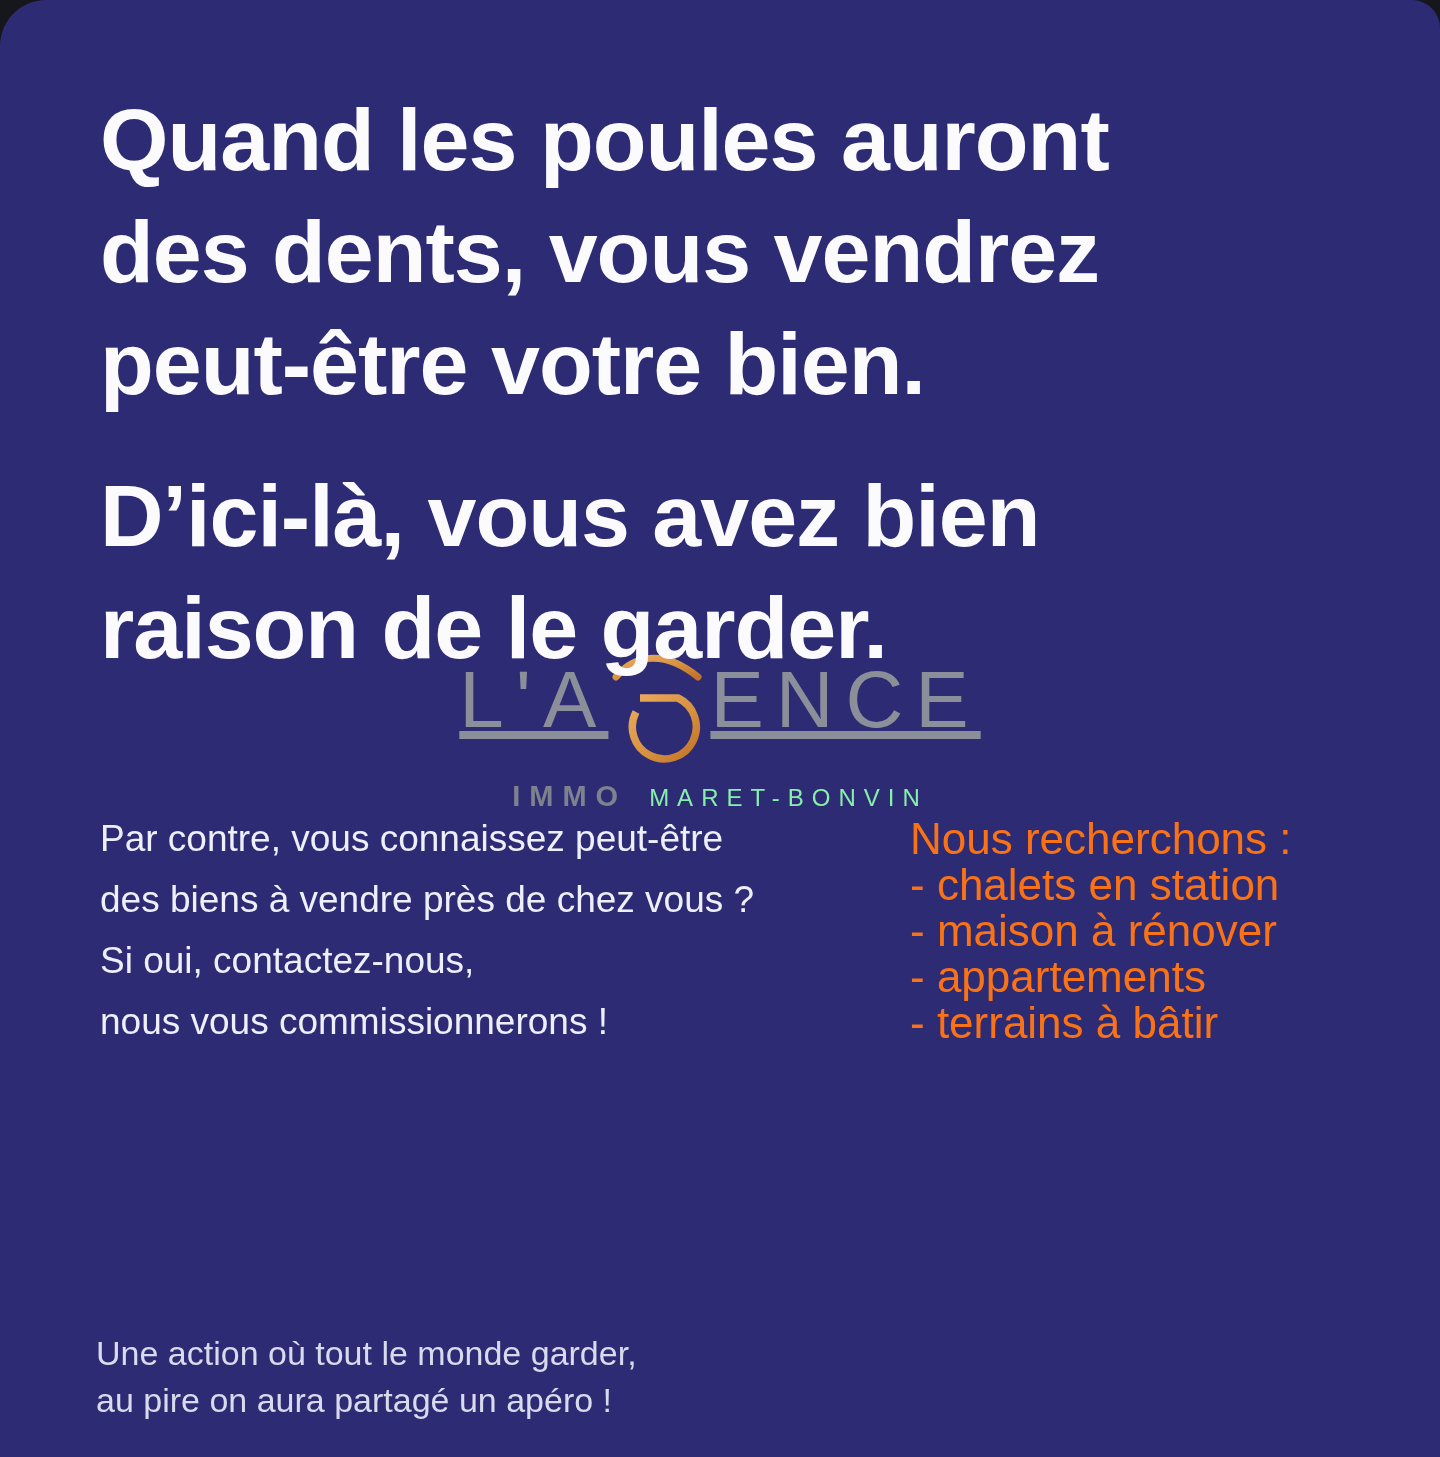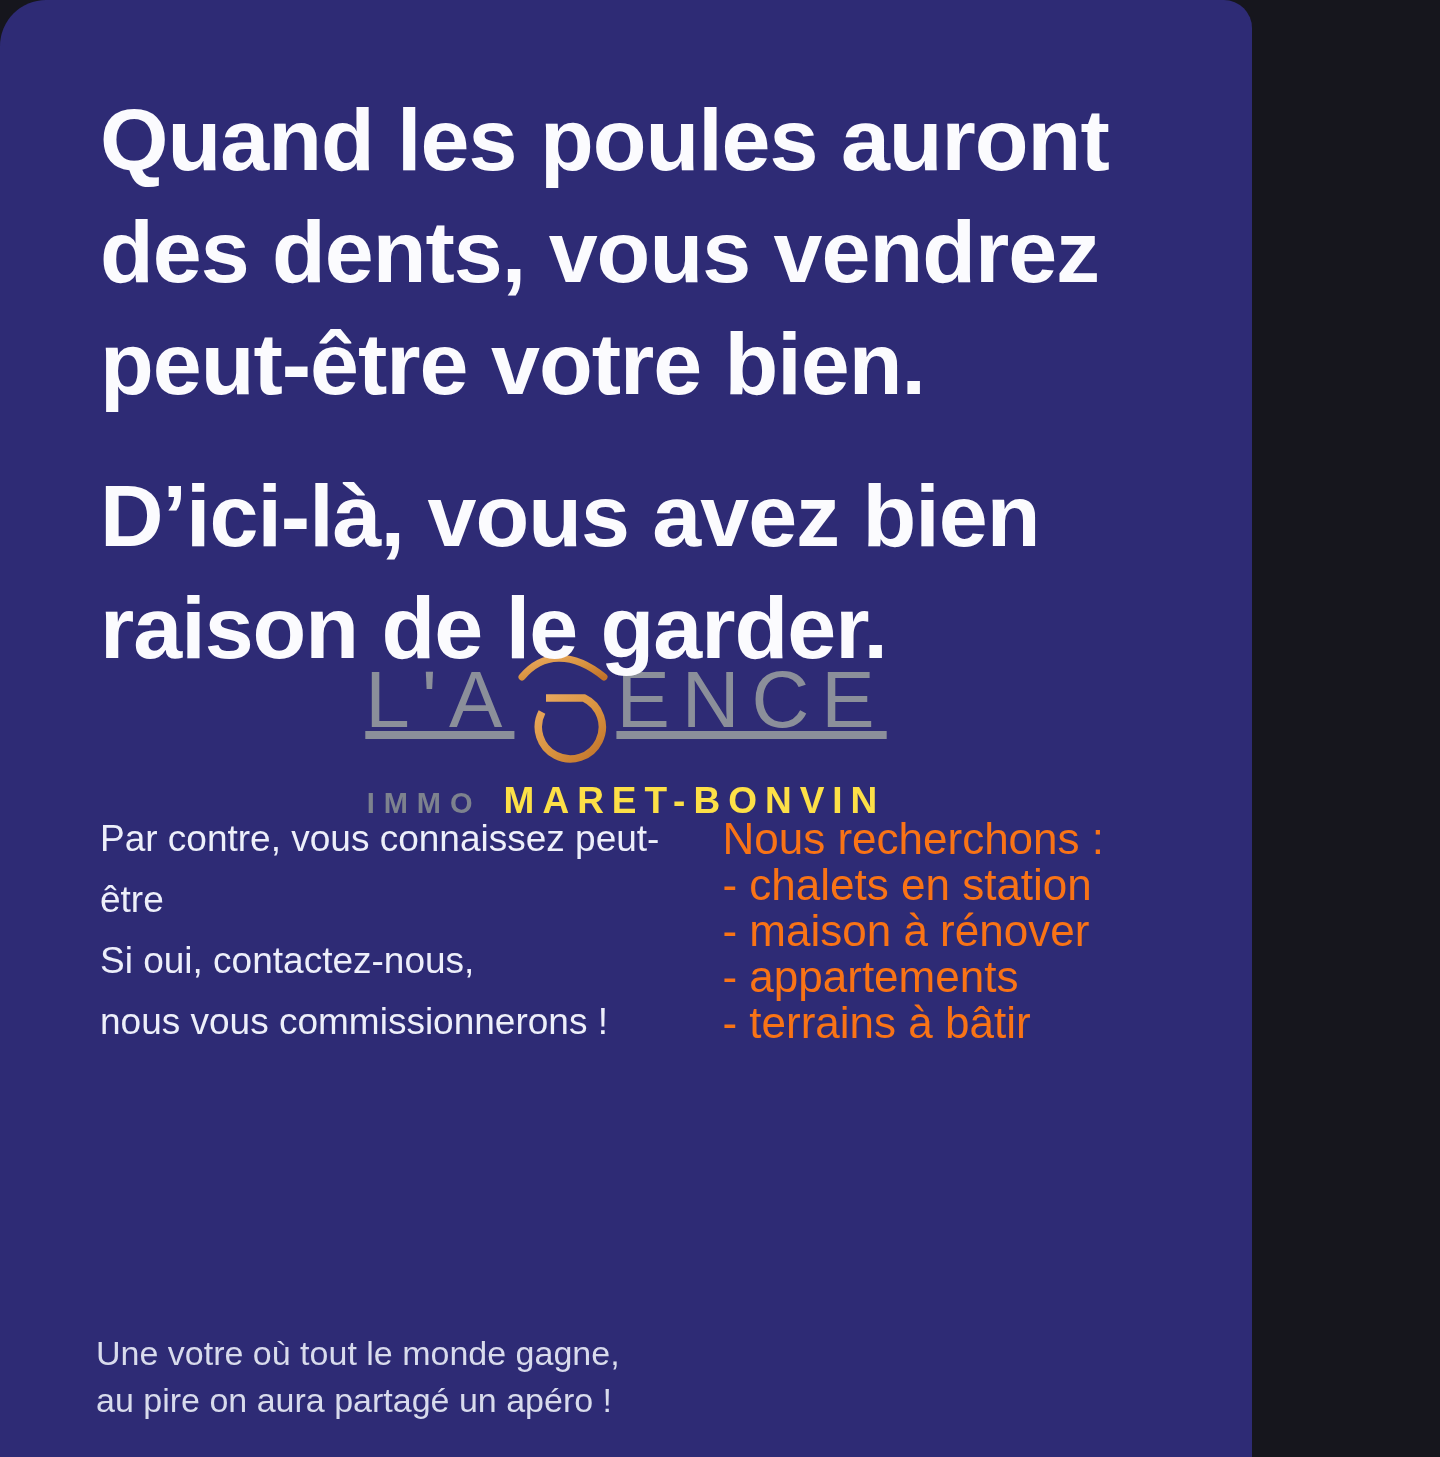--- a/index.html
+++ b/index.html
@@ -3,21 +3,21 @@
 <meta charset="utf-8">
 <style>
   html, body {
     margin: 0;
     padding: 0;
     background: #16161d;
     font-family: "Liberation Sans", sans-serif;
   }
   .stage {
     position: relative;
-    width: 1252px;
+    width: 1440px;
     height: 1457px;
     background: #16161d;
     overflow: hidden;
   }
   .card {
     position: absolute;
     inset: 0;
     background: #2e2b75;
     border-radius: 46px 28px 0 0;
     overflow: hidden;
@@ -77,23 +77,23 @@
     gap: 22px;
     margin-top: 10px;
   }
   .logo-subtitle .immo {
     color: #7d828e;
     font-weight: 700;
     font-size: 29px;
     letter-spacing: 9px;
   }
   .logo-subtitle .name {
-    color: #fde047;
-    font-weight: 700;
-    font-size: 37px;
+    color: #86efac;
+    font-weight: 400;
+    font-size: 24px;
     letter-spacing: 8px;
   }
 
   
   .columns {
     position: absolute;
     left: 100px;
     right: 80px;
     top: 808px;
     display: flex;
@@ -163,31 +163,32 @@
       </div>
       <div class="logo-subtitle">
         <span class="immo">IMMO</span>
         <span class="name">MARET-BONVIN</span>
       </div>
     </div>
 
     <div class="columns">
       <div class="col-left">
         <div>Par contre, vous connaissez peut-être</div>
+        <div>des biens à vendre près de chez vous ?</div>
         <div>Si oui, contactez-nous,</div>
         <div>nous vous commissionnerons !</div>
       </div>
       <div class="col-right">
         <div>Nous recherchons :</div>
         <div>- chalets en station</div>
         <div>- maison à rénover</div>
         <div>- appartements</div>
         <div>- terrains à bâtir</div>
       </div>
     </div>
 
     <div class="footer">
-      <div>Une votre où tout le monde gagne,</div>
+      <div>Une action où tout le monde garder,</div>
       <div>au pire on aura partagé un apéro !</div>
     </div>
 
   </div>
 </div>
 
 </body></html>

